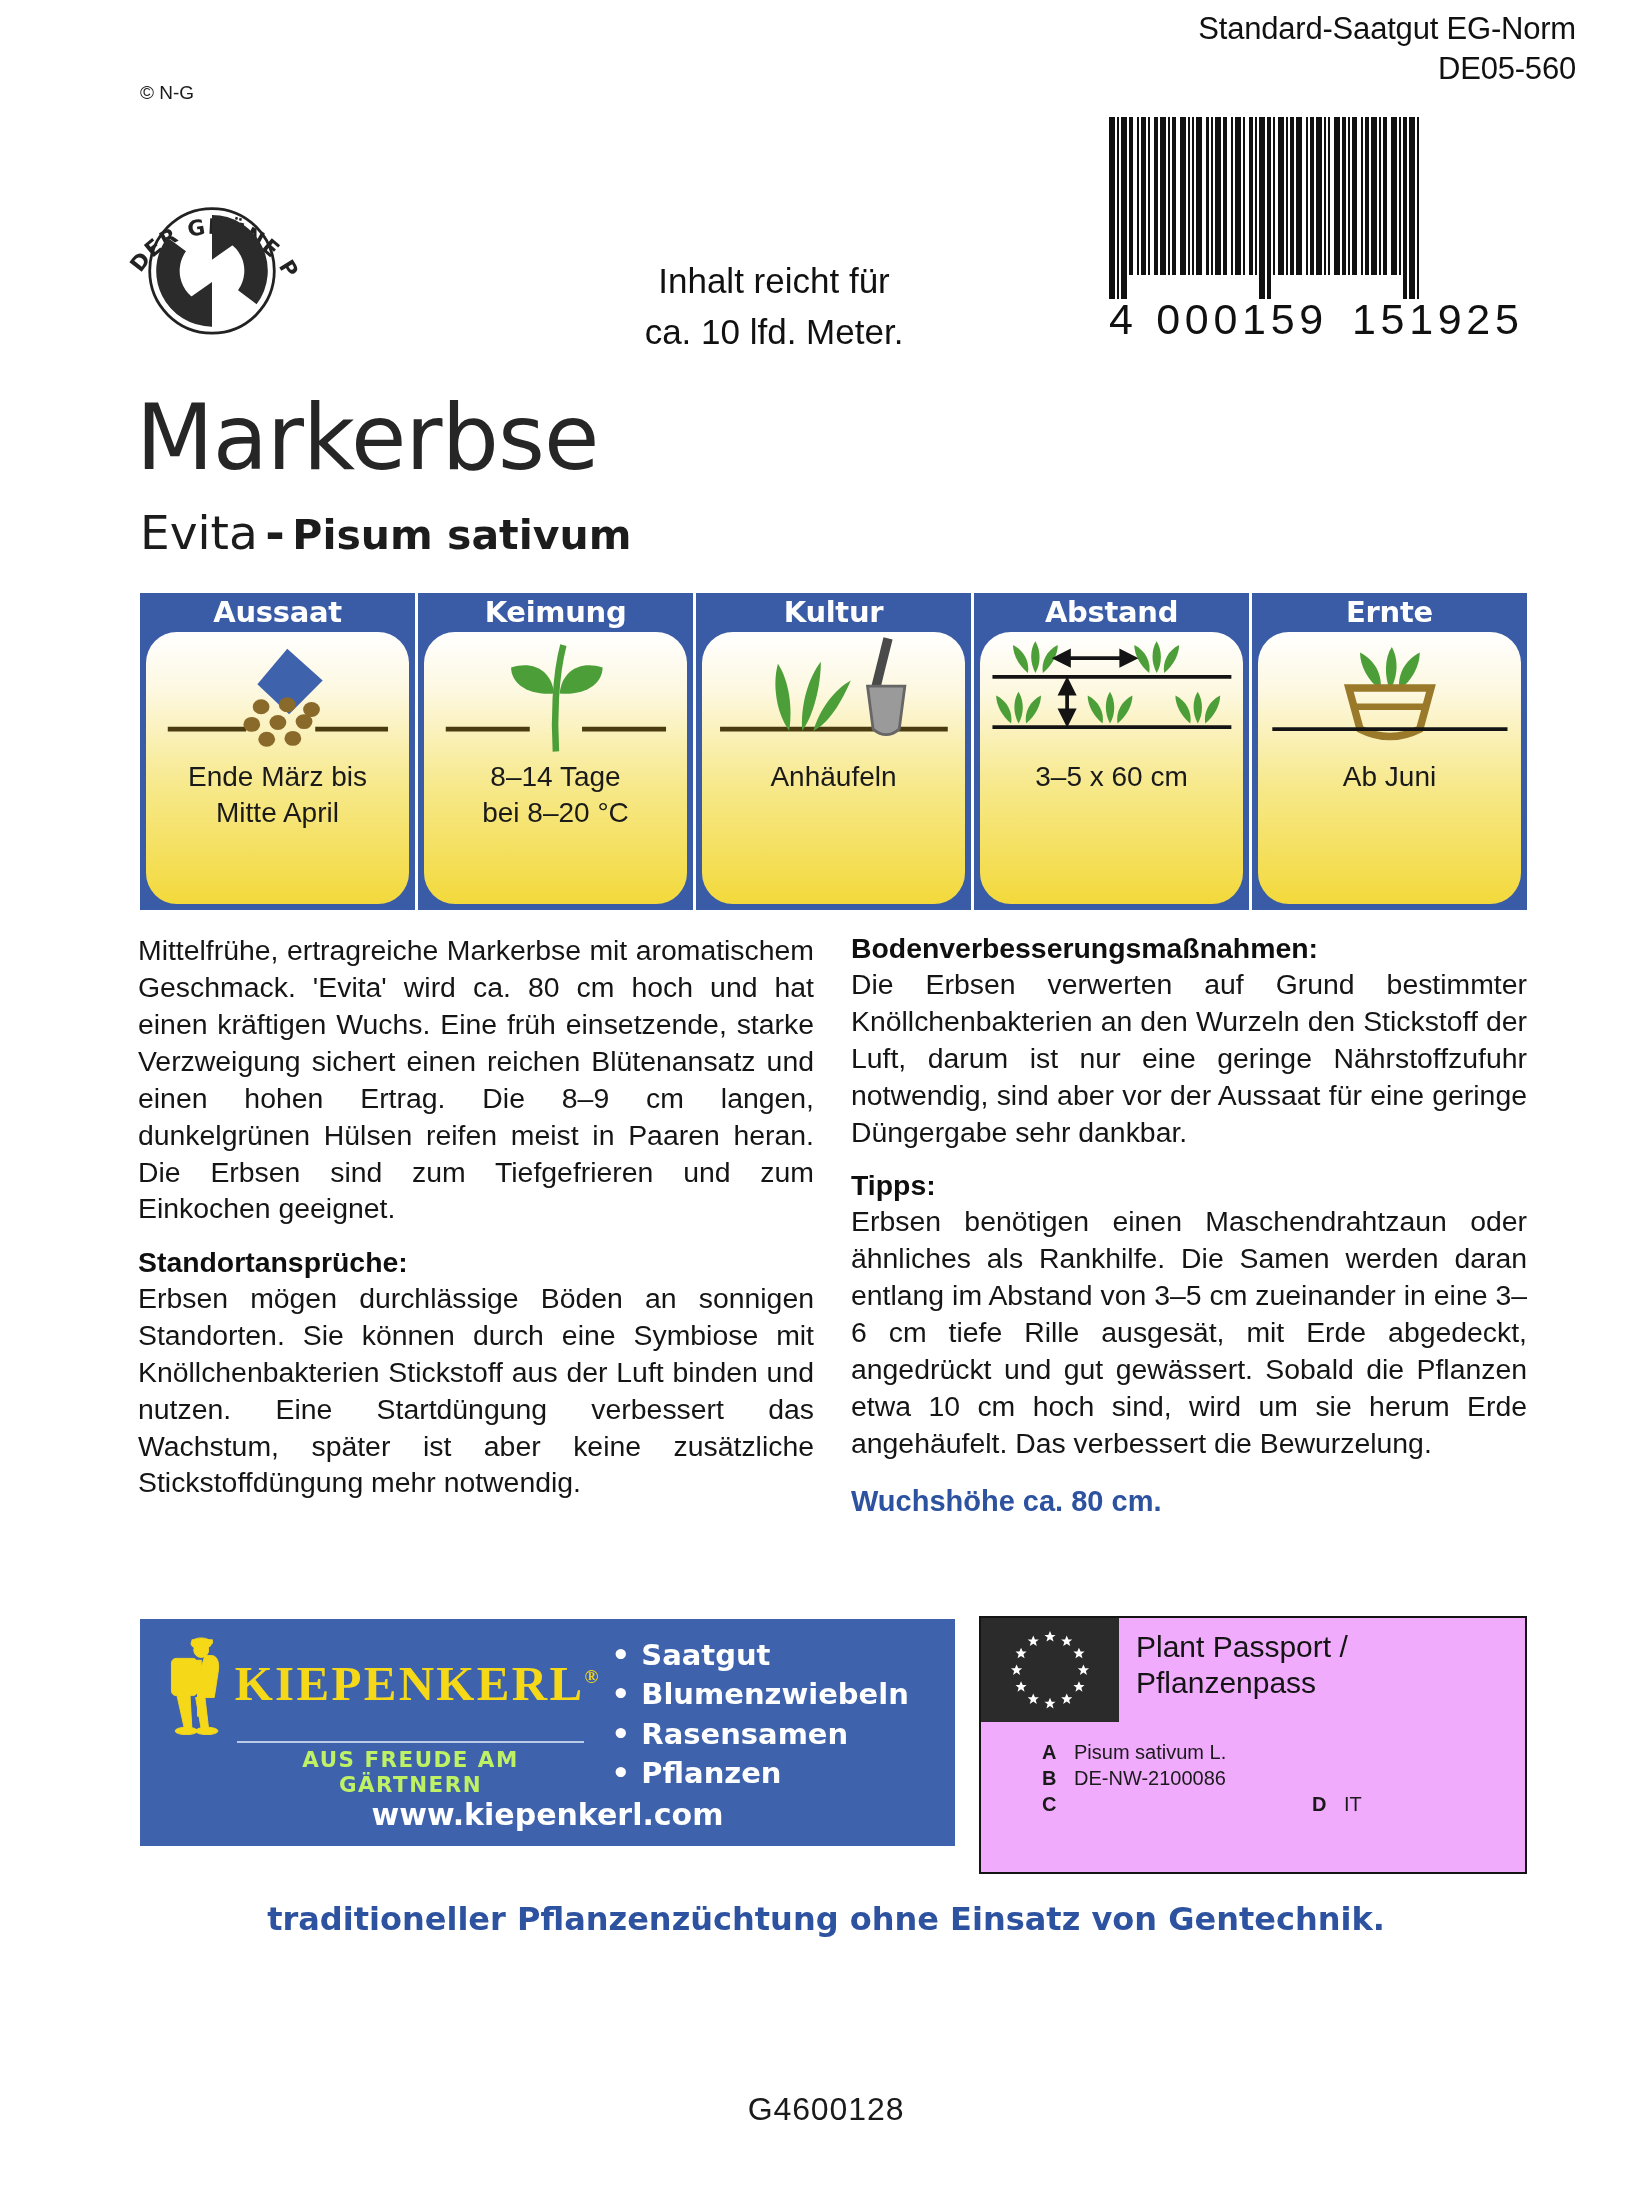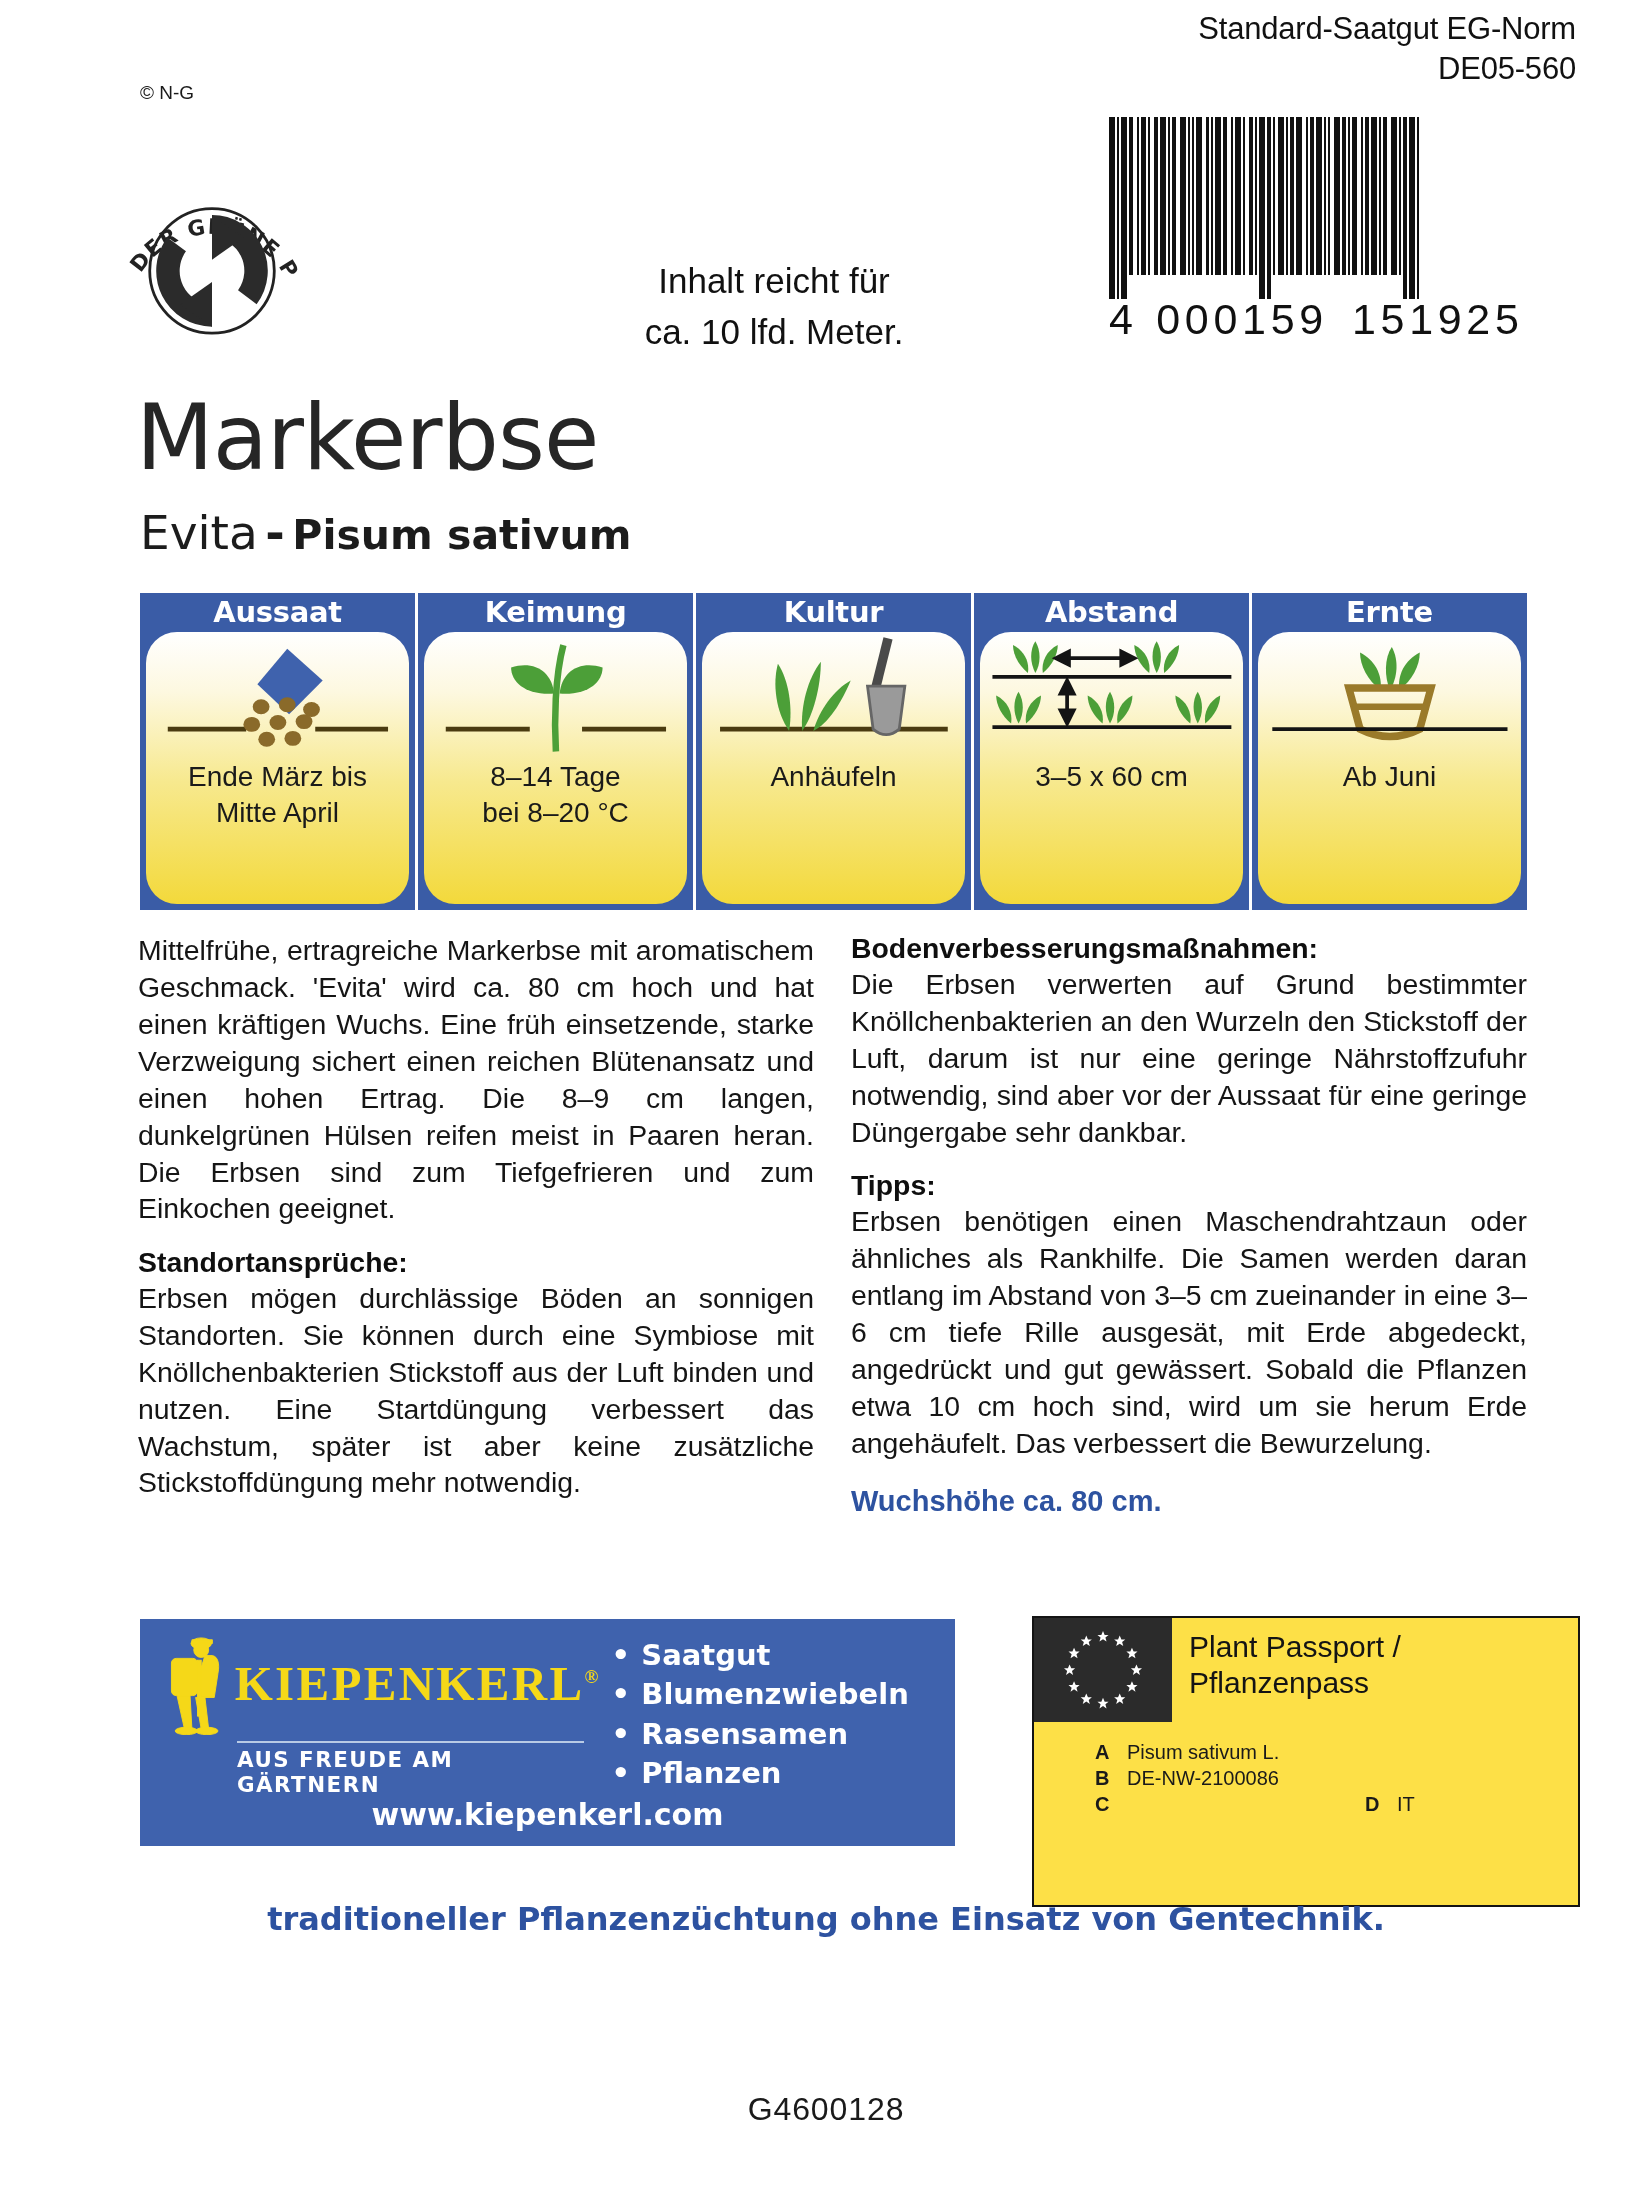--- a/index.html
+++ b/index.html
@@ -147,43 +147,43 @@
     font-size: 49px; letter-spacing: 2.3px;
     font-family: "Liberation Serif", serif;
     margin-left: 3.7px;
   }
   .kk-reg { font-size: 18.6px; vertical-align: super; }
   .kk-rule {
     height: 2.8px; background: #b9cbe6;
     margin: 5.6px 0 3.7px 73px; width: 347px;
   }
   .kk-tag {
-    color: #ffffff; font-size: 21.4px; font-weight: 700;
+    color: #bef264; font-size: 21.4px; font-weight: 700;
     letter-spacing: 1.5px; margin-left: 73px;
-    width: 347px; text-align: left;
+    width: 347px; text-align: center;
     font-family: "DejaVu Sans", sans-serif;
   }
   .kk-list { flex: 1; padding-left: 5.6px; }
   .kk-list li {
     list-style: none; color: #ffffff;
     font-size: 29px; font-weight: 700; line-height: 1.36;
     font-family: "DejaVu Sans", sans-serif;
   }
   .kk-list li::before { content: "\2022"; margin-right: 11.2px; }
   .kk-url {
     text-align: center; color: #ffffff;
     font-size: 30px; font-weight: 700;
     padding-bottom: 15px;
     font-family: "DejaVu Sans", sans-serif;
   }
 
   .passport {
-    position: absolute; left: 1032px; top: 1616px;
-    width: 548px; height: 291px;
-    border: 2.8px solid #141414; background: #fde047;
+    position: absolute; left: 979px; top: 1616px;
+    width: 548px; height: 258px;
+    border: 2.8px solid #141414; background: #f0abfc;
   }
   .pp-top { display: flex; }
   .pp-flag {
     width: 138px; height: 104px; background: #2b2b2b;
     position: relative; flex: none;
   }
   .pp-title {
     padding: 11.2px 0 0 17px;
     font-size: 30px; line-height: 1.18; color: #141414;
   }

